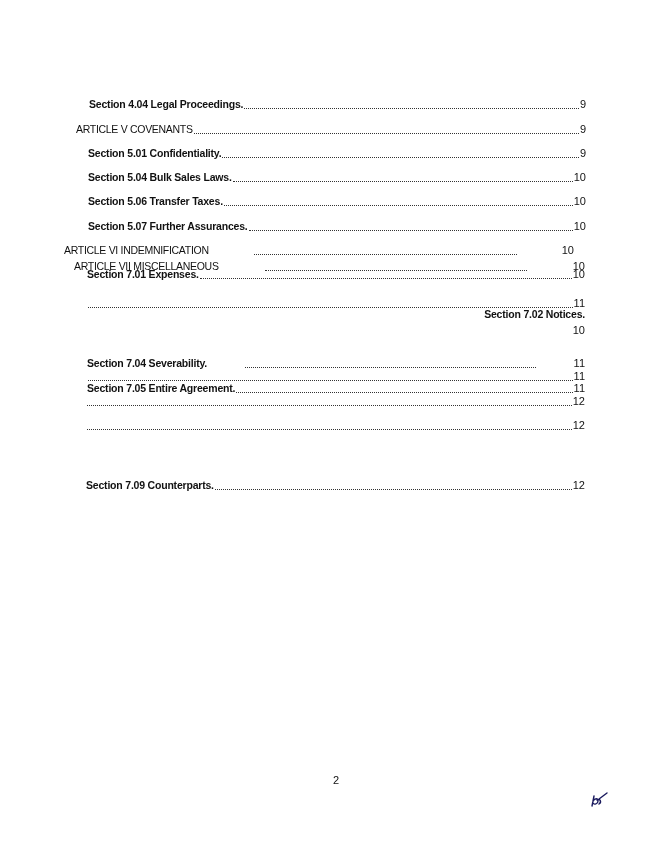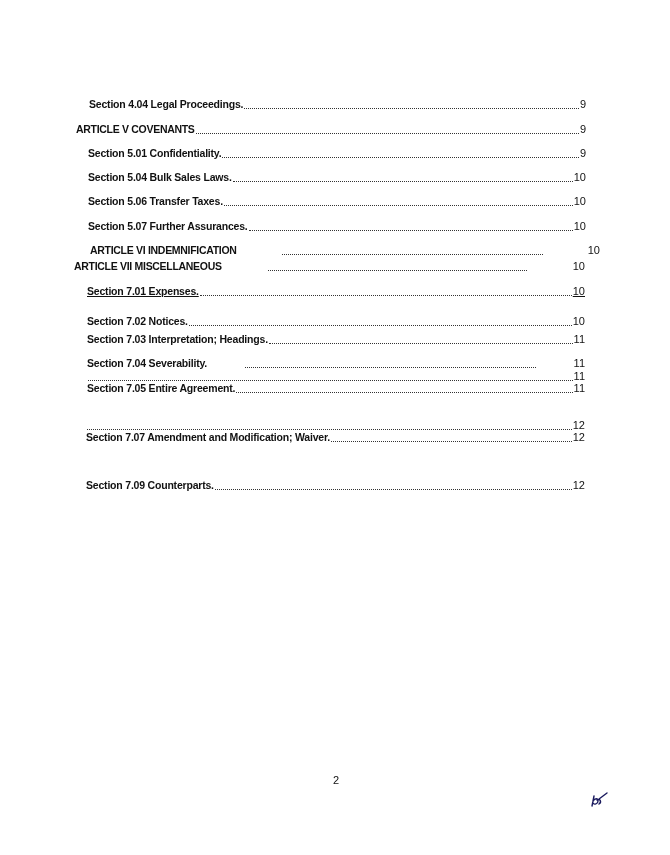--- a/index.html
+++ b/index.html
@@ -2,21 +2,21 @@
 <html><head>
 <meta charset="utf-8">
 <style>
   html, body { margin: 0; padding: 0; background: #ffffff; }
   body { width: 670px; height: 855px; position: relative; overflow: hidden;
          font-family: "Liberation Sans", sans-serif; color: #111; }
   .toc { position: absolute; left: 0; top: 0; width: 670px; }
   .entry { position: absolute; display: flex; align-items: flex-end; font-size: 10.5px; line-height: 13px; }
   .entry .label { white-space: nowrap; margin-top: 36px; }
   .entry.section .label { font-weight: bold; letter-spacing: -0.2px; }
-  .entry.article .label { font-weight: bold; letter-spacing: -0.3px; }
+  .entry.article .label { font-weight: normal; letter-spacing: -0.3px; }
   .entry .dots { flex: 1; overflow: hidden; white-space: nowrap; margin: 0 1px 2px 1px;
                  border-bottom: 1.5px dotted #333; height: 0; align-self: flex-end; }
   .entry .page { white-space: nowrap; font-size: 11px; }
   .page-number { position: absolute; left: 333px; top: 774px; font-size: 11px; }
   .initials { position: absolute; left: 588px; top: 788px; width: 24px; height: 24px; }
 </style>
 </head>
 <body>
 
 <div class="toc">
@@ -43,61 +43,59 @@
   <div class="entry section" style="left:88px; top:159px; width:498px;text-align:center;">
     <span class="label">Section 5.06 Transfer Taxes.</span>
     <span class="dots"></span>
     <span class="page">10</span>
   </div>
   <div class="entry section" style="left:88px; top:184px; width:498px;">
     <span class="label">Section 5.07 Further Assurances.</span>
     <span class="dots"></span>
     <span class="page">10</span>
   </div>
-  <div class="entry article" style="left:90px; top:208px; width:510px;gap:44px;">
+  <div class="entry article" style="left:64px; top:208px; width:510px;gap:44px;">
     <span class="label">ARTICLE VI INDEMNIFICATION</span>
     <span class="dots"></span>
     <span class="page">10</span>
   </div>
   <div class="entry article" style="left:74px; top:224px; width:511px;gap:45px;">
     <span class="label">ARTICLE VII MISCELLANEOUS</span>
     <span class="dots"></span>
     <span class="page">10</span>
   </div>
-  <div class="entry section" style="left:87px; top:249px; width:498px;text-decoration:underline;">
+  <div class="entry section" style="left:87px; top:232px; width:498px;">
     <span class="label">Section 7.01 Expenses.</span>
     <span class="dots"></span>
     <span class="page">10</span>
   </div>
-  <div class="entry section" style="left:87px; top:279px; width:498px;">
+  <div class="entry section" style="left:87px; top:272px; width:498px;flex-direction:column;">
     <span class="label">Section 7.02 Notices.</span>
     <span class="dots"></span>
     <span class="page">10</span>
   </div>
   <div class="entry section" style="left:87px; top:297px; width:498px;">
-    <span class="label">Section 7.03 Interpretation; Headings.</span>
     <span class="dots"></span>
     <span class="page">11</span>
   </div>
   <div class="entry section" style="left:87px; top:321px; width:498px;gap:37px;">
     <span class="label">Section 7.04 Severability.</span>
     <span class="dots"></span>
     <span class="page">11</span>
   </div>
   <div class="entry section" style="left:87px; top:346px; width:498px;">
     <span class="label">Section 7.05 Entire Agreement.</span>
     <span class="dots"></span>
     <span class="page">11</span>
   </div>
   <div class="entry section" style="left:87px; top:370px; width:498px;">
     <span class="dots"></span>
     <span class="page">11</span>
   </div>
   <div class="entry section" style="left:86px; top:395px; width:499px;">
-    <span class="label">Section 7.07 Amendment and Modification; Waiver.</span>
     <span class="dots"></span>
     <span class="page">12</span>
   </div>
   <div class="entry section" style="left:86px; top:419px; width:499px;">
     <span class="dots"></span>
     <span class="page">12</span>
   </div>
   <div class="entry section" style="left:86px; top:443px; width:499px;">
     <span class="label">Section 7.09 Counterparts.</span>
     <span class="dots"></span>

